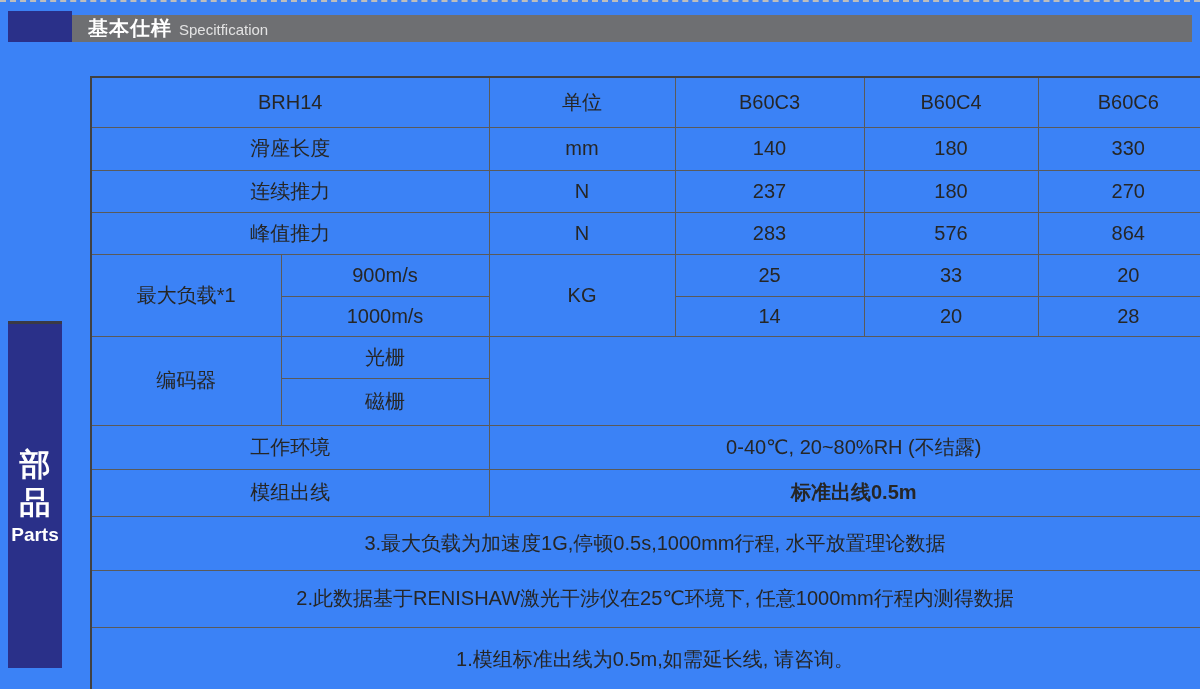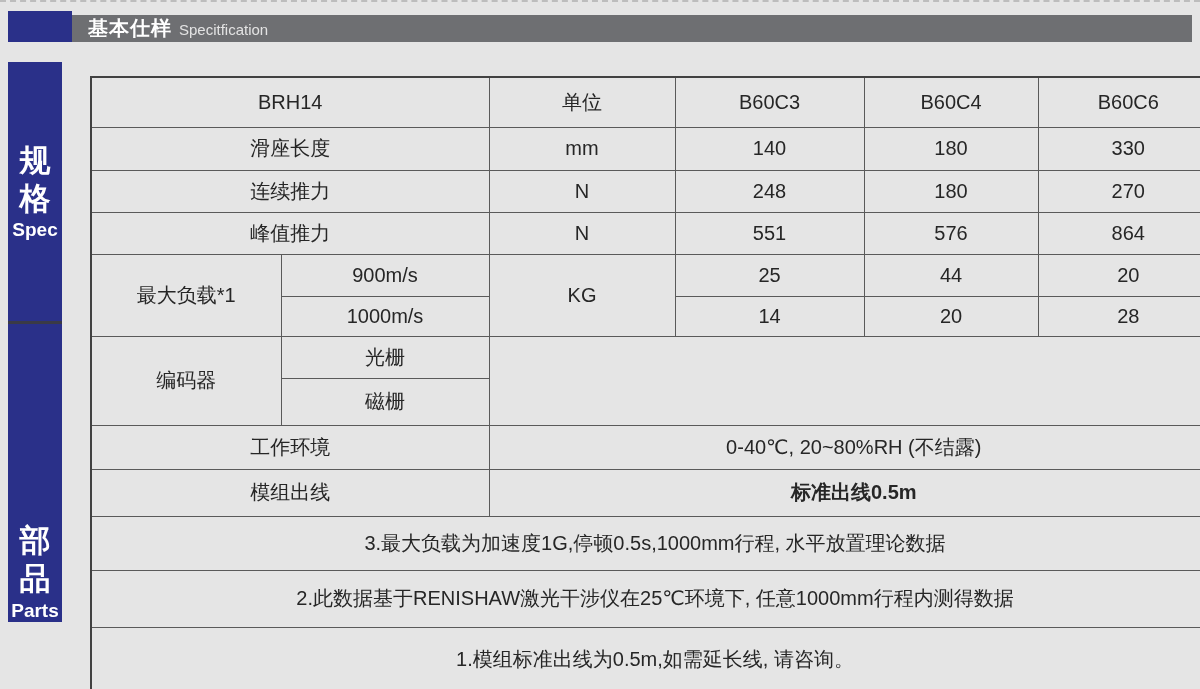--- a/index.html
+++ b/index.html
@@ -1,17 +1,17 @@
 <!DOCTYPE html>
 <html><head>
 <meta charset="utf-8">
 <style>
   html,body{margin:0;padding:0;background:#ffffff;}
   #page{
-    position:relative; width:1200px; height:689px; background:#e5e5e5;
+    position:relative; width:1200px; height:689px; background:#3b82f6;
     font-family:"Liberation Sans","DejaVu Sans",sans-serif; color:#262626;
     overflow:hidden;
   }
   .topline{
     position:absolute; left:0; top:0; width:1200px; height:0;
     border-top:2px dashed #bdbdbd;
   }
   .titlebar{
     position:absolute; left:30px; top:15px; width:1162px; height:27px;
     background:#6e6f72; display:flex; align-items:center;
@@ -28,21 +28,21 @@
     position:absolute; left:8px; width:54px; background:#2a3089;
     display:flex; flex-direction:column; align-items:center; justify-content:center;
     box-sizing:border-box; color:#ffffff;
   }
   .side .vzh{
     width:32px; font-size:31px; font-weight:bold; line-height:1.22;
     word-break:break-all; text-align:center;
   }
   .side .ven{ font-size:19px; font-weight:bold; margin-top:2px; }
   #side-spec{ top:62px; height:259px; }
-  #side-parts{ top:321px; height:301px; border-top:3px solid #3a3a46;justify-content:flex-end; }
+  #side-parts{ top:321px; height:347px; border-top:3px solid #3a3a46; }
 
   .tblwrap{ position:absolute; left:62px; top:76px;padding-left:28px; }
   table.spec{
     border-collapse:collapse; table-layout:fixed; width:1128px;
     border:2px solid #414141;
   }
   table.spec td{
     border:1.5px solid #5a5a5a; text-align:center; vertical-align:middle;
     font-size:20px; padding:0; overflow:hidden; white-space:nowrap;
   }
@@ -59,24 +59,20 @@
 
   <div class="topline"></div>
 
   <div class="titlebar">
     <div class="ttext">
       <span class="zh">基本仕样</span><span class="en">Specitfication</span>
     </div>
   </div>
   <div class="title-accent"></div>
 
-  <div class="side" id="side-spec">
-    <div class="vzh">规格</div>
-    <div class="ven">Spec</div>
-  </div>
   <div class="side" id="side-parts">
     <div class="vzh">部品</div>
     <div class="ven">Parts</div>
   </div>
 
   <div class="tblwrap">
     <table class="spec">
       <colgroup>
         <col style="width:190px">
           <col style="width:208px">
@@ -99,39 +95,39 @@
         <td colspan="2" class="lbl">滑座长度</td>
         <td>mm</td>
         <td>140</td>
         <td>180</td>
         <td>330</td>
       </tr>
 
       <tr style="height:42px">
         <td colspan="2" class="lbl">连续推力</td>
         <td>N</td>
-        <td>248</td>
+        <td>237</td>
         <td>180</td>
         <td>270</td>
       </tr>
 
       <tr style="height:42px">
         <td colspan="2" class="lbl">峰值推力</td>
         <td>N</td>
-        <td>551</td>
+        <td>283</td>
         <td>576</td>
         <td>864</td>
       </tr>
 
       <tr style="height:42px">
         <td rowspan="2" class="lbl">最大负载*1</td>
         <td>900m/s</td>
         <td rowspan="2">KG</td>
         <td>25</td>
-        <td>44</td>
+        <td>33</td>
         <td>20</td>
       </tr>
 
       <tr style="height:40px">
         <td>1000m/s</td>
         <td>14</td>
         <td>20</td>
         <td>28</td>
       </tr>
 

